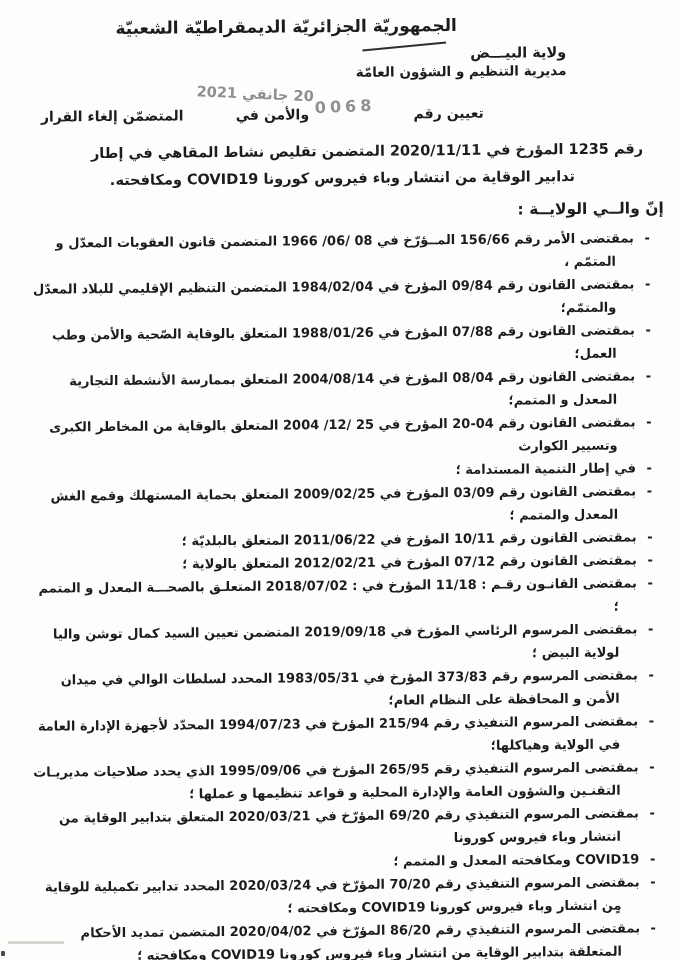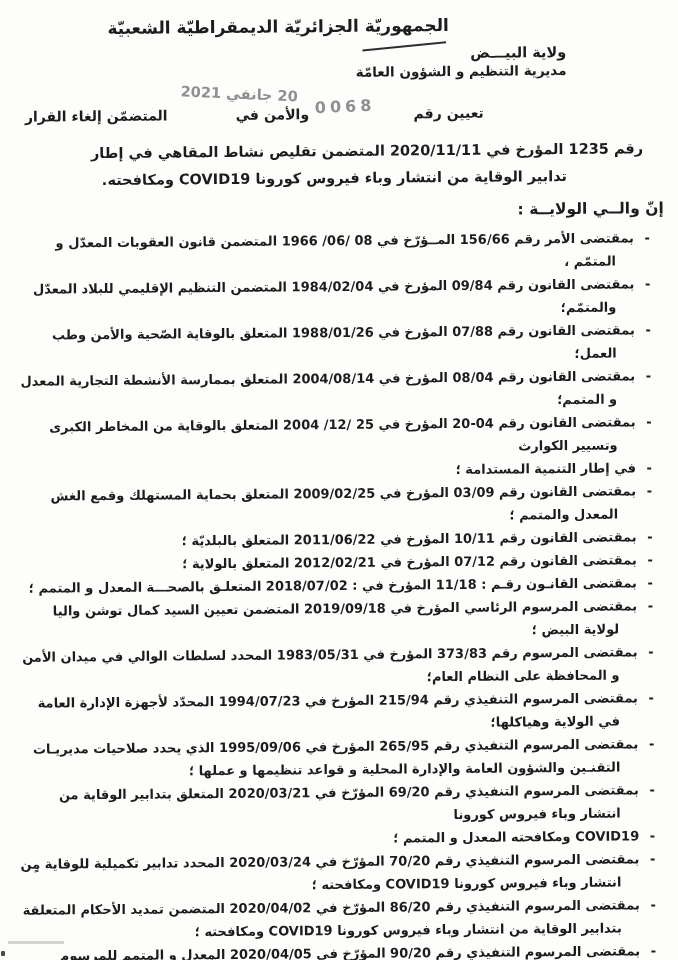--- a/index.html
+++ b/index.html
@@ -1,20 +1,20 @@
 <!DOCTYPE html>
 <html lang="ar" dir="rtl"><head>
 <meta charset="utf-8">
 <style>
   html,body{margin:0;padding:0;background:#ffffff;}
   .page{
     position:relative;
     width:678px;height:960px;
     box-sizing:border-box;
-    padding:12px 20px 0 8px;
+    padding:12px 20px 0 24px;
     background:#fdfdfb;
     overflow:hidden;
     font-family:"DejaVu Sans",sans-serif;
     color:#1c1c1c;
     direction:rtl;
   }
   .skew{transform:rotate(-0.5deg);transform-origin:50% 0;}
   .republic-title{
     margin-top:4px;margin-right:110px;
     text-align:center;

